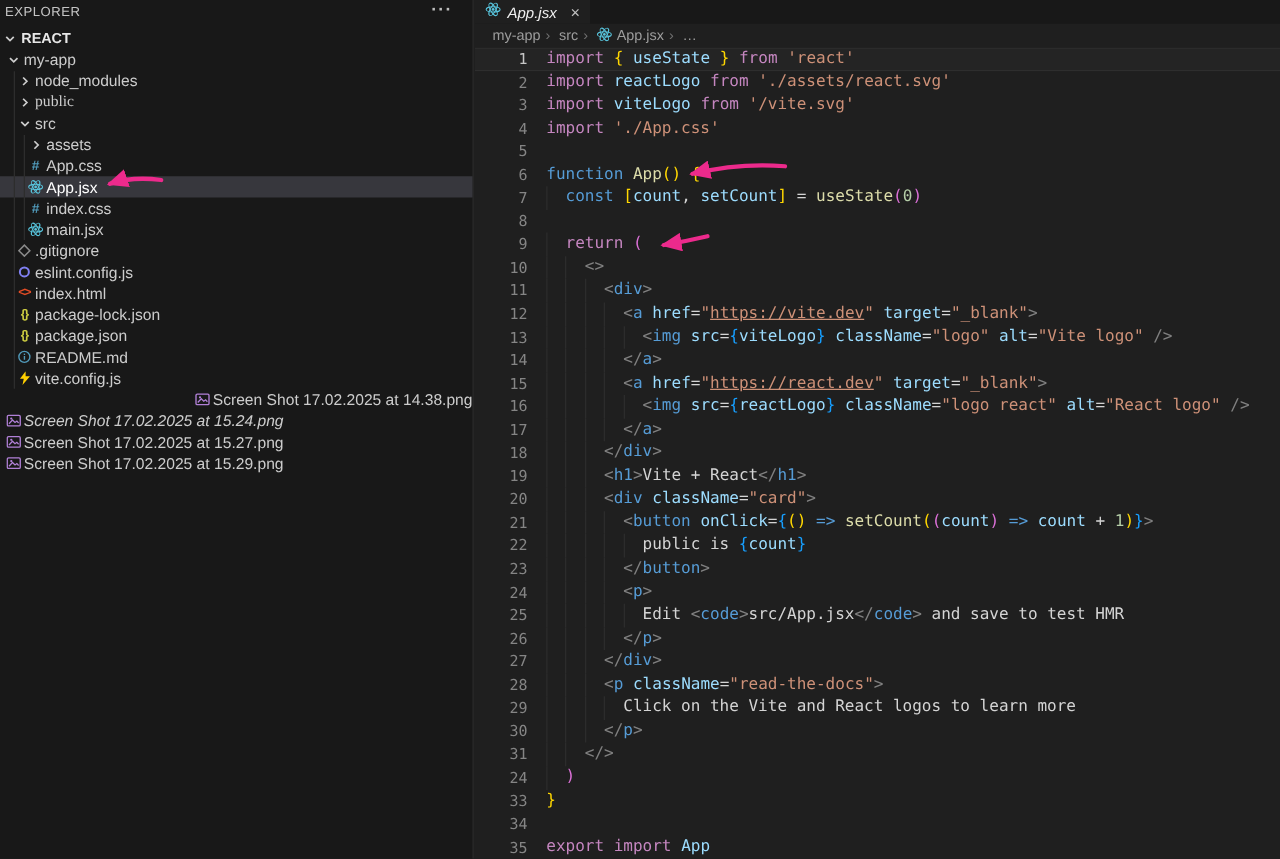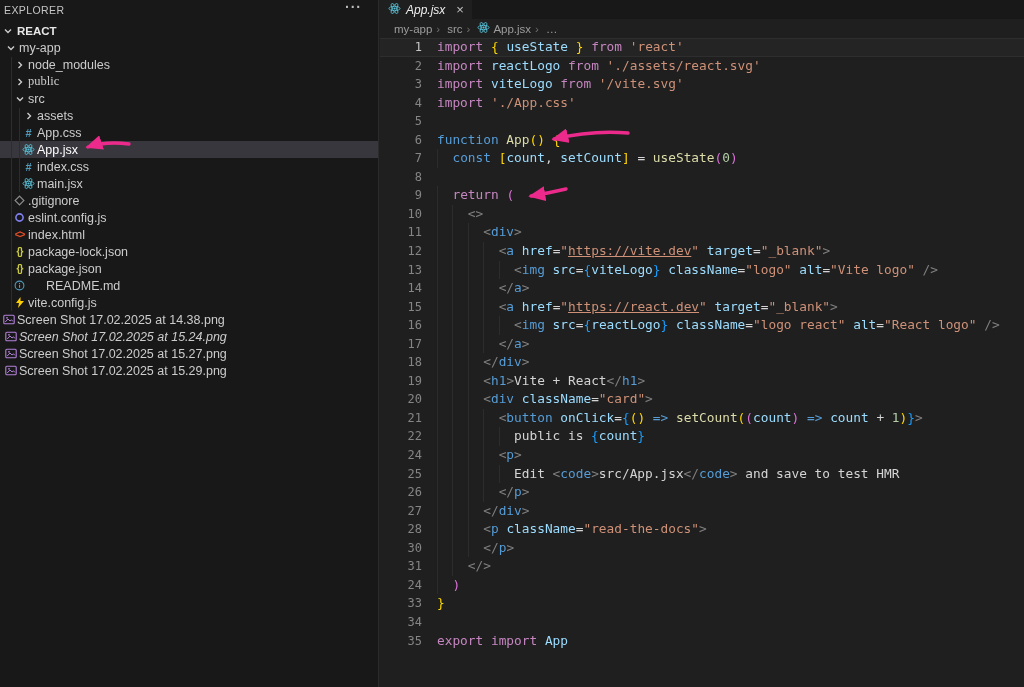--- a/index.html
+++ b/index.html
@@ -181,39 +181,39 @@
             <span class="i-brace">{}</span>
           </span>
           <span>package-lock.json</span>
         </div>
         <div class="trow" style="padding-left: 11px;">
           <span class="ticon">
             <span class="i-brace">{}</span>
           </span>
           <span>package.json</span>
         </div>
-        <div class="trow" style="padding-left: 11px; gap: 18px;">
+        <div class="trow" style="padding-left: 11px;">
           <span class="ticon">
             <svg width="11" height="11" viewBox="0 0 11 11">
               <circle cx="5.5" cy="5.5" r="4.4" fill="none" stroke="#519aba" stroke-width="1.1"></circle>
               <rect x="5" y="4.8" width="1.1" height="3" fill="#519aba"></rect>
               <rect x="5" y="2.9" width="1.1" height="1.1" fill="#519aba"></rect>
             </svg>
           </span>
           <span>README.md</span>
         </div>
         <div class="trow" style="padding-left: 11px;">
           <span class="ticon">
             <svg width="10" height="11" viewBox="0 0 10 11">
               <polygon points="5.5,0 1,6 4,6 3,11 9,4 5.5,4" fill="#fecf00"></polygon>
             </svg>
           </span>
           <span>vite.config.js</span>
         </div>
-        <div class="trow" style="padding-left: 0;">
+        <div class="trow" style="padding-left: 10px; justify-content: flex-end;">
           <span class="ticon">
             <svg width="12" height="11" viewBox="0 0 12 11">
               <rect x="0.8" y="1.3" width="10.4" height="8.4" rx="1" fill="none" stroke="#b180d7" stroke-width="1.1"></rect>
               <polyline points="2.2,8 5,5 7,7 8.5,5.8 9.9,7.4" fill="none" stroke="#b180d7" stroke-width="1"></polyline>
               <circle cx="4" cy="3.8" r="0.9" fill="#b180d7"></circle>
             </svg>
           </span>
           <span>Screen Shot 17.02.2025 at 14.38.png</span>
         </div>
         <div class="trow" style="padding-left: 2px; font-style: italic;">
@@ -304,25 +304,27 @@
         <div class="cl"><span class="ln">13</span><span class="ct"><i class="ig" style="left: 0ch;"></i><i class="ig" style="left: 2ch;"></i><i class="ig" style="left: 4ch;"></i><i class="ig" style="left: 6ch;"></i><i class="ig" style="left: 8ch;"></i><span class="c-txt">          </span><span class="c-pun">&lt;</span><span class="c-tag">img</span><span class="c-txt"> </span><span class="c-var">src</span><span class="c-txt">=</span><span class="c-b3">{</span><span class="c-var">viteLogo</span><span class="c-b3">}</span><span class="c-txt"> </span><span class="c-var">className</span><span class="c-txt">=</span><span class="c-str">"logo"</span><span class="c-txt"> </span><span class="c-var">alt</span><span class="c-txt">=</span><span class="c-str">"Vite logo"</span><span class="c-txt"> </span><span class="c-pun">/&gt;</span></span></div>
         <div class="cl"><span class="ln">14</span><span class="ct"><i class="ig" style="left: 0ch;"></i><i class="ig" style="left: 2ch;"></i><i class="ig" style="left: 4ch;"></i><i class="ig" style="left: 6ch;"></i><span class="c-txt">        </span><span class="c-pun">&lt;/</span><span class="c-tag">a</span><span class="c-pun">&gt;</span></span></div>
         <div class="cl"><span class="ln">15</span><span class="ct"><i class="ig" style="left: 0ch;"></i><i class="ig" style="left: 2ch;"></i><i class="ig" style="left: 4ch;"></i><i class="ig" style="left: 6ch;"></i><span class="c-txt">        </span><span class="c-pun">&lt;</span><span class="c-tag">a</span><span class="c-txt"> </span><span class="c-var">href</span><span class="c-txt">=</span><span class="c-str">"</span><span class="c-lnk">https://react.dev</span><span class="c-str">"</span><span class="c-txt"> </span><span class="c-var">target</span><span class="c-txt">=</span><span class="c-str">"_blank"</span><span class="c-pun">&gt;</span></span></div>
         <div class="cl"><span class="ln">16</span><span class="ct"><i class="ig" style="left: 0ch;"></i><i class="ig" style="left: 2ch;"></i><i class="ig" style="left: 4ch;"></i><i class="ig" style="left: 6ch;"></i><i class="ig" style="left: 8ch;"></i><span class="c-txt">          </span><span class="c-pun">&lt;</span><span class="c-tag">img</span><span class="c-txt"> </span><span class="c-var">src</span><span class="c-txt">=</span><span class="c-b3">{</span><span class="c-var">reactLogo</span><span class="c-b3">}</span><span class="c-txt"> </span><span class="c-var">className</span><span class="c-txt">=</span><span class="c-str">"logo react"</span><span class="c-txt"> </span><span class="c-var">alt</span><span class="c-txt">=</span><span class="c-str">"React logo"</span><span class="c-txt"> </span><span class="c-pun">/&gt;</span></span></div>
         <div class="cl"><span class="ln">17</span><span class="ct"><i class="ig" style="left: 0ch;"></i><i class="ig" style="left: 2ch;"></i><i class="ig" style="left: 4ch;"></i><i class="ig" style="left: 6ch;"></i><span class="c-txt">        </span><span class="c-pun">&lt;/</span><span class="c-tag">a</span><span class="c-pun">&gt;</span></span></div>
         <div class="cl"><span class="ln">18</span><span class="ct"><i class="ig" style="left: 0ch;"></i><i class="ig" style="left: 2ch;"></i><i class="ig" style="left: 4ch;"></i><span class="c-txt">      </span><span class="c-pun">&lt;/</span><span class="c-tag">div</span><span class="c-pun">&gt;</span></span></div>
         <div class="cl"><span class="ln">19</span><span class="ct"><i class="ig" style="left: 0ch;"></i><i class="ig" style="left: 2ch;"></i><i class="ig" style="left: 4ch;"></i><span class="c-txt">      </span><span class="c-pun">&lt;</span><span class="c-tag">h1</span><span class="c-pun">&gt;</span><span class="c-txt">Vite + React</span><span class="c-pun">&lt;/</span><span class="c-tag">h1</span><span class="c-pun">&gt;</span></span></div>
         <div class="cl"><span class="ln">20</span><span class="ct"><i class="ig" style="left: 0ch;"></i><i class="ig" style="left: 2ch;"></i><i class="ig" style="left: 4ch;"></i><span class="c-txt">      </span><span class="c-pun">&lt;</span><span class="c-tag">div</span><span class="c-txt"> </span><span class="c-var">className</span><span class="c-txt">=</span><span class="c-str">"card"</span><span class="c-pun">&gt;</span></span></div>
         <div class="cl"><span class="ln">21</span><span class="ct"><i class="ig" style="left: 0ch;"></i><i class="ig" style="left: 2ch;"></i><i class="ig" style="left: 4ch;"></i><i class="ig" style="left: 6ch;"></i><span class="c-txt">        </span><span class="c-pun">&lt;</span><span class="c-tag">button</span><span class="c-txt"> </span><span class="c-var">onClick</span><span class="c-txt">=</span><span class="c-b3">{</span><span class="c-b1">()</span><span class="c-txt"> </span><span class="c-kw2">=&gt;</span><span class="c-txt"> </span><span class="c-fn">setCount</span><span class="c-b1">(</span><span class="c-b2">(</span><span class="c-var">count</span><span class="c-b2">)</span><span class="c-txt"> </span><span class="c-kw2">=&gt;</span><span class="c-txt"> </span><span class="c-var">count</span><span class="c-txt"> + </span><span class="c-num">1</span><span class="c-b1">)</span><span class="c-b3">}</span><span class="c-pun">&gt;</span></span></div>
         <div class="cl"><span class="ln">22</span><span class="ct"><i class="ig" style="left: 0ch;"></i><i class="ig" style="left: 2ch;"></i><i class="ig" style="left: 4ch;"></i><i class="ig" style="left: 6ch;"></i><i class="ig" style="left: 8ch;"></i><span class="c-txt">          public is </span><span class="c-b3">{</span><span class="c-var">count</span><span class="c-b3">}</span></span></div>
+        <div class="cl"><span class="ln">23</span><span class="ct"><i class="ig" style="left: 0ch;"></i><i class="ig" style="left: 2ch;"></i><i class="ig" style="left: 4ch;"></i><i class="ig" style="left: 6ch;"></i><span class="c-txt">        </span><span class="c-pun">&lt;/</span><span class="c-tag">button</span><span class="c-pun">&gt;</span></span></div>
         <div class="cl"><span class="ln">24</span><span class="ct"><i class="ig" style="left: 0ch;"></i><i class="ig" style="left: 2ch;"></i><i class="ig" style="left: 4ch;"></i><i class="ig" style="left: 6ch;"></i><span class="c-txt">        </span><span class="c-pun">&lt;</span><span class="c-tag">p</span><span class="c-pun">&gt;</span></span></div>
         <div class="cl"><span class="ln">25</span><span class="ct"><i class="ig" style="left: 0ch;"></i><i class="ig" style="left: 2ch;"></i><i class="ig" style="left: 4ch;"></i><i class="ig" style="left: 6ch;"></i><i class="ig" style="left: 8ch;"></i><span class="c-txt">          Edit </span><span class="c-pun">&lt;</span><span class="c-tag">code</span><span class="c-pun">&gt;</span><span class="c-txt">src/App.jsx</span><span class="c-pun">&lt;/</span><span class="c-tag">code</span><span class="c-pun">&gt;</span><span class="c-txt"> and save to test HMR</span></span></div>
         <div class="cl"><span class="ln">26</span><span class="ct"><i class="ig" style="left: 0ch;"></i><i class="ig" style="left: 2ch;"></i><i class="ig" style="left: 4ch;"></i><i class="ig" style="left: 6ch;"></i><span class="c-txt">        </span><span class="c-pun">&lt;/</span><span class="c-tag">p</span><span class="c-pun">&gt;</span></span></div>
         <div class="cl"><span class="ln">27</span><span class="ct"><i class="ig" style="left: 0ch;"></i><i class="ig" style="left: 2ch;"></i><i class="ig" style="left: 4ch;"></i><span class="c-txt">      </span><span class="c-pun">&lt;/</span><span class="c-tag">div</span><span class="c-pun">&gt;</span></span></div>
         <div class="cl"><span class="ln">28</span><span class="ct"><i class="ig" style="left: 0ch;"></i><i class="ig" style="left: 2ch;"></i><i class="ig" style="left: 4ch;"></i><span class="c-txt">      </span><span class="c-pun">&lt;</span><span class="c-tag">p</span><span class="c-txt"> </span><span class="c-var">className</span><span class="c-txt">=</span><span class="c-str">"read-the-docs"</span><span class="c-pun">&gt;</span></span></div>
+        <div class="cl"><span class="ln">29</span><span class="ct"><i class="ig" style="left: 0ch;"></i><i class="ig" style="left: 2ch;"></i><i class="ig" style="left: 4ch;"></i><i class="ig" style="left: 6ch;"></i><span class="c-txt">        Click on the Vite and React logos to learn more</span></span></div>
         <div class="cl"><span class="ln">30</span><span class="ct"><i class="ig" style="left: 0ch;"></i><i class="ig" style="left: 2ch;"></i><i class="ig" style="left: 4ch;"></i><span class="c-txt">      </span><span class="c-pun">&lt;/</span><span class="c-tag">p</span><span class="c-pun">&gt;</span></span></div>
         <div class="cl"><span class="ln">31</span><span class="ct"><i class="ig" style="left: 0ch;"></i><i class="ig" style="left: 2ch;"></i><span class="c-txt">    </span><span class="c-pun">&lt;/&gt;</span></span></div>
         <div class="cl"><span class="ln">24</span><span class="ct"><i class="ig" style="left: 0ch;"></i><span class="c-txt">  </span><span class="c-b2">)</span></span></div>
         <div class="cl"><span class="ln">33</span><span class="ct"><span class="c-b1">}</span></span></div>
         <div class="cl"><span class="ln">34</span><span class="ct"></span></div>
         <div class="cl"><span class="ln">35</span><span class="ct"><span class="c-kw">export</span><span class="c-txt"> </span><span class="c-kw">import</span><span class="c-txt"> </span><span class="c-var">App</span></span></div>
       </div>
   </main>
 
   <svg class="overlay" id="overlay" viewBox="0 0 1024 687">

